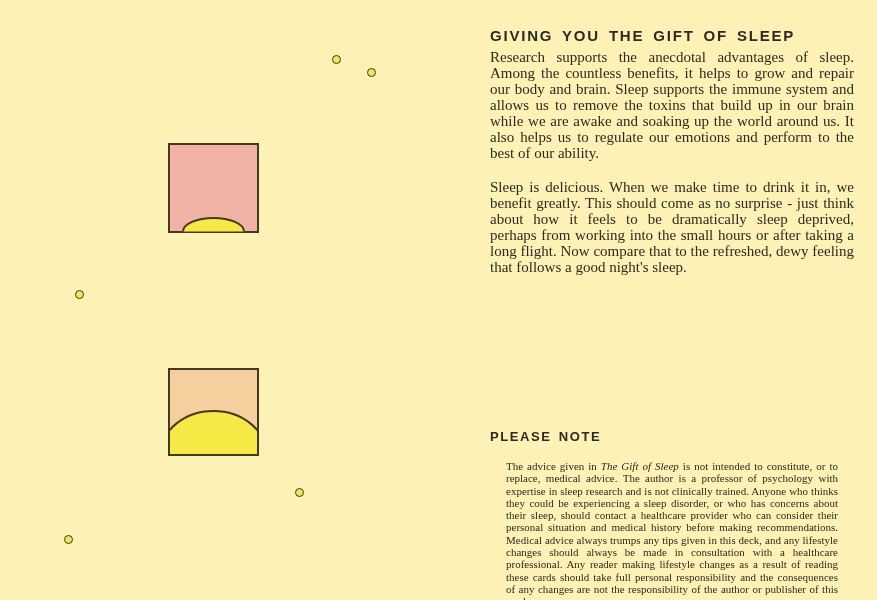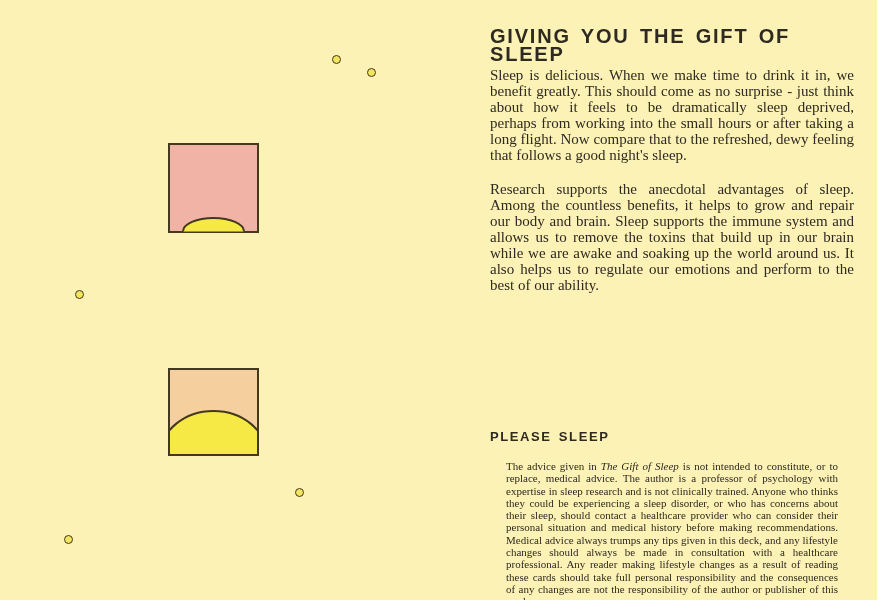--- a/index.html
+++ b/index.html
@@ -37,21 +37,21 @@
   
   .article {
     position: absolute;
     left: 490px; top: 27px;
     width: 364px;
   }
   .article h1 {
     margin: 0 0 4px 0;
     font-family: "Liberation Sans", sans-serif;
     font-weight: bold;
-    font-size: 20px;
+    font-size: 15px;
     line-height: 18px;
     letter-spacing: 1.8px;
     word-spacing: 3px;
     color: var(--ink, #2E2921);
   }
   .article p.body {
     margin: 0 0 18px 0;
     font-family: "Liberation Serif", serif;
     font-size: 15px;
     line-height: 16px;
@@ -114,25 +114,25 @@
     <span class="dot dot-2"></span>
     <span class="dot dot-3"></span>
     <span class="dot dot-4"></span>
     <span class="dot dot-5"></span>
   </div>
 
   <div>
 
     <div class="article">
       <h1>GIVING YOU THE GIFT OF SLEEP</h1>
+      <p class="body">Research supports the anecdotal advantages of sleep. Among the countless benefits, it helps to grow and repair our body and brain. Sleep supports the immune system and allows us to remove the toxins that build up in our brain while we are awake and soaking up the world around us. It also helps us to regulate our emotions and perform to the best of our ability.</p>
       <p class="body">Sleep is delicious. When we make time to drink it in, we benefit greatly. This should come as no surprise - just think about how it feels to be dramatically sleep deprived, perhaps from working into the small hours or after taking a long flight. Now compare that to the refreshed, dewy feeling that follows a good night's sleep.</p>
-      <p class="body">Research supports the anecdotal advantages of sleep. Among the countless benefits, it helps to grow and repair our body and brain. Sleep supports the immune system and allows us to remove the toxins that build up in our brain while we are awake and soaking up the world around us. It also helps us to regulate our emotions and perform to the best of our ability.</p>
     </div>
 
     <div class="note">
-      <h2>PLEASE SLEEP</h2>
+      <h2>PLEASE NOTE</h2>
       <p><span>The advice given in </span><i>The Gift of Sleep</i><span> is not intended to constitute, or to replace, medical advice. The author is a professor of psychology with expertise in sleep research and is not clinically trained. Anyone who thinks they could be experiencing a sleep disorder, or who has concerns about their sleep, should contact a healthcare provider who can consider their personal situation and medical history before making recommendations. Medical advice always trumps any tips given in this deck, and any lifestyle changes should always be made in consultation with a healthcare professional. Any reader making lifestyle changes as a result of reading these cards should take full personal responsibility and the consequences of any changes are not the responsibility of the author or publisher of this work.</span></p>
     </div>
 
   </div>
 
   <div class="scan-edge"></div>
 </div>
 
 </body></html>

